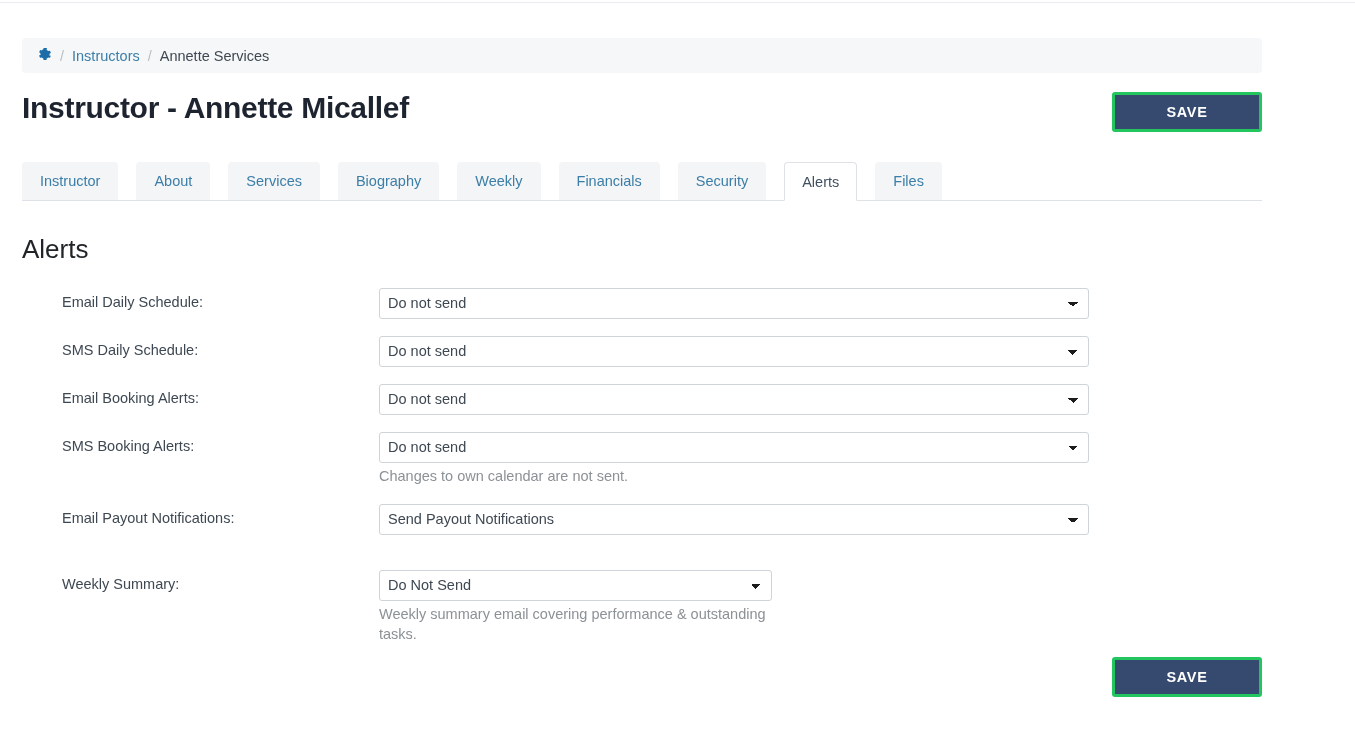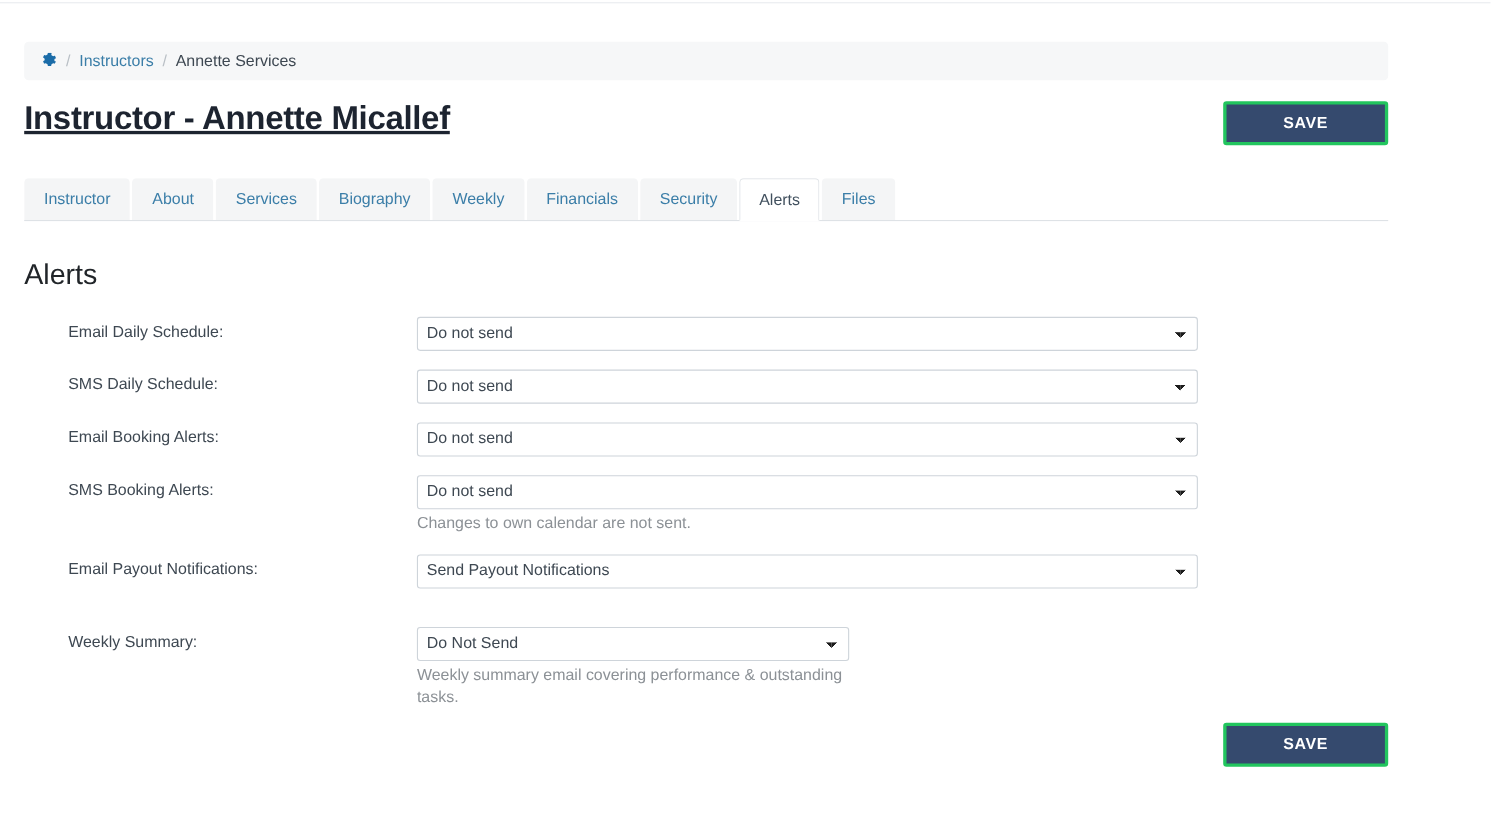--- a/index.html
+++ b/index.html
@@ -46,21 +46,20 @@
     width: 1240px; height: 56px;
   }
   .page-title {
     position: absolute; left: 0; top: 0;
     margin: 0;
     font-size: 30px;
     font-weight: bold;
     letter-spacing: -0.3px;
     color: #1d2430;
     line-height: 44px;
-    text-decoration: underline;
   }
   .btn-save {
     position: absolute; right: 0; top: 6px;
     width: 150px; height: 40px;
     background: #354a6e;
     border: 3px solid #22c55e;
     border-radius: 3px;
     color: #ffffff;
     font-family: "Liberation Sans", sans-serif;
     font-size: 14.5px;
@@ -70,21 +69,21 @@
     padding: 0;
   }
 
   
   .tabs {
     position: absolute; left: 22px; top: 162px;
     width: 1240px; height: 39px;
     border-bottom: 1px solid #dee2e6;
     display: flex;
     align-items: flex-start;
-    gap: 2px;
+    gap: 18px;
   }
   .tab {
     height: 38px;
     padding: 0 17px;
     display: flex; align-items: center;
     font-size: 14.5px;
     color: #3b7ea8;
     background: #f4f5f6;
     border: 1px solid transparent;
     border-top-left-radius: 4px;

